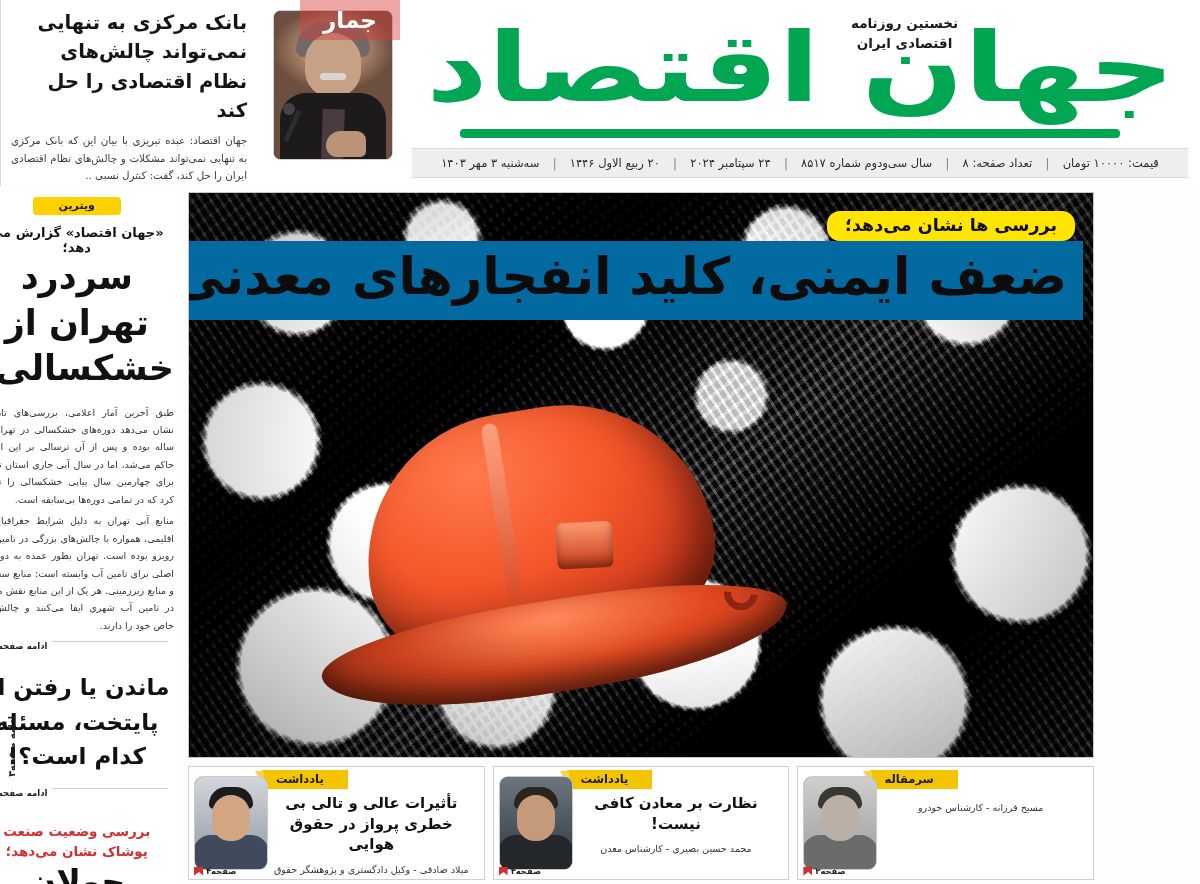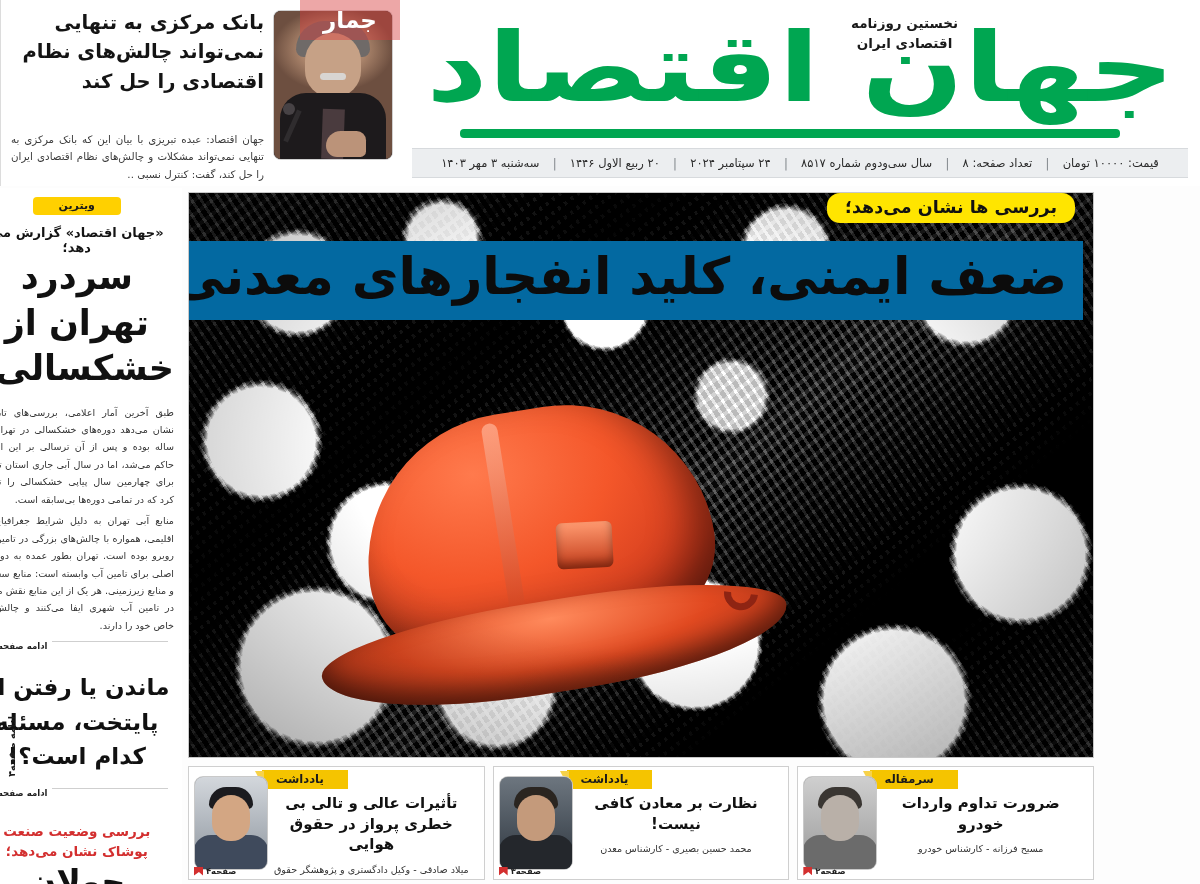--- a/index.html
+++ b/index.html
@@ -161,24 +161,23 @@
     position: absolute; left: 16px; bottom: 16px; width: 5px; height: 34px;
     background: #2f2c2e; transform: rotate(24deg);
   }
   .teaser-photo .mic-head {
     position: absolute; left: 9px; bottom: 44px; width: 12px; height: 12px;
     background: #474245; border-radius: 50%;
   }
 
   .teaser-body {
     flex: 1 1 auto;
-    padding-right: 10px;
+    padding-right: 27px;
     display: flex;
     flex-direction: column;
-    gap: 28px;
   }
 
   .teaser-headline {
     font-size: 19.5px;
     font-weight: bold;
     line-height: 1.5;
     color: #141414;
     text-align: right;
     padding-top: 2px;
   }
@@ -331,21 +330,21 @@
   }
 
   .photo-vignette {
     position: absolute; inset: 0;
     background: radial-gradient(ellipse at 50% 45%, rgba(0,0,0,0) 46%, rgba(0,0,0,0.38) 100%);
   }
 
   
   .kicker-wrap {
     position: absolute;
-    top: 0; right: 18px;
+    top: 18px; right: 18px;
     z-index: 4;
   }
   .kicker {
     display: inline-block;
     background: #ffe500;
     color: #111111;
     font-size: 17.5px;
     font-weight: bold;
     padding: 4px 18px 6px 18px;
     border-radius: 13px;
@@ -696,21 +695,20 @@
       </div>
 
       <div class="cards">
 
         <div class="card">
           <div class="card-tagrow">
             <span class="quote-mark"></span>
             <span class="card-tag">سرمقاله</span>
           </div>
           <div class="card-text">
-            <div class="card-title">ضرورت تداوم واردات خودرو</div>
             <div class="card-author">مسیح فرزانه - کارشناس خودرو</div>
           </div>
           <div class="card-photo">
             <div class="cp-bg" style="background:linear-gradient(#cfcfcf,#9a9a9a);"></div>
             <div class="cp-body" style="background:#6b6b6b;"></div>
             <div class="cp-hair" style="background:#3a3632;"></div>
             <div class="cp-face" style="background:#b9b0a8;"></div>
           </div>
           <div class="card-page">
             <span class="flag"></span>

